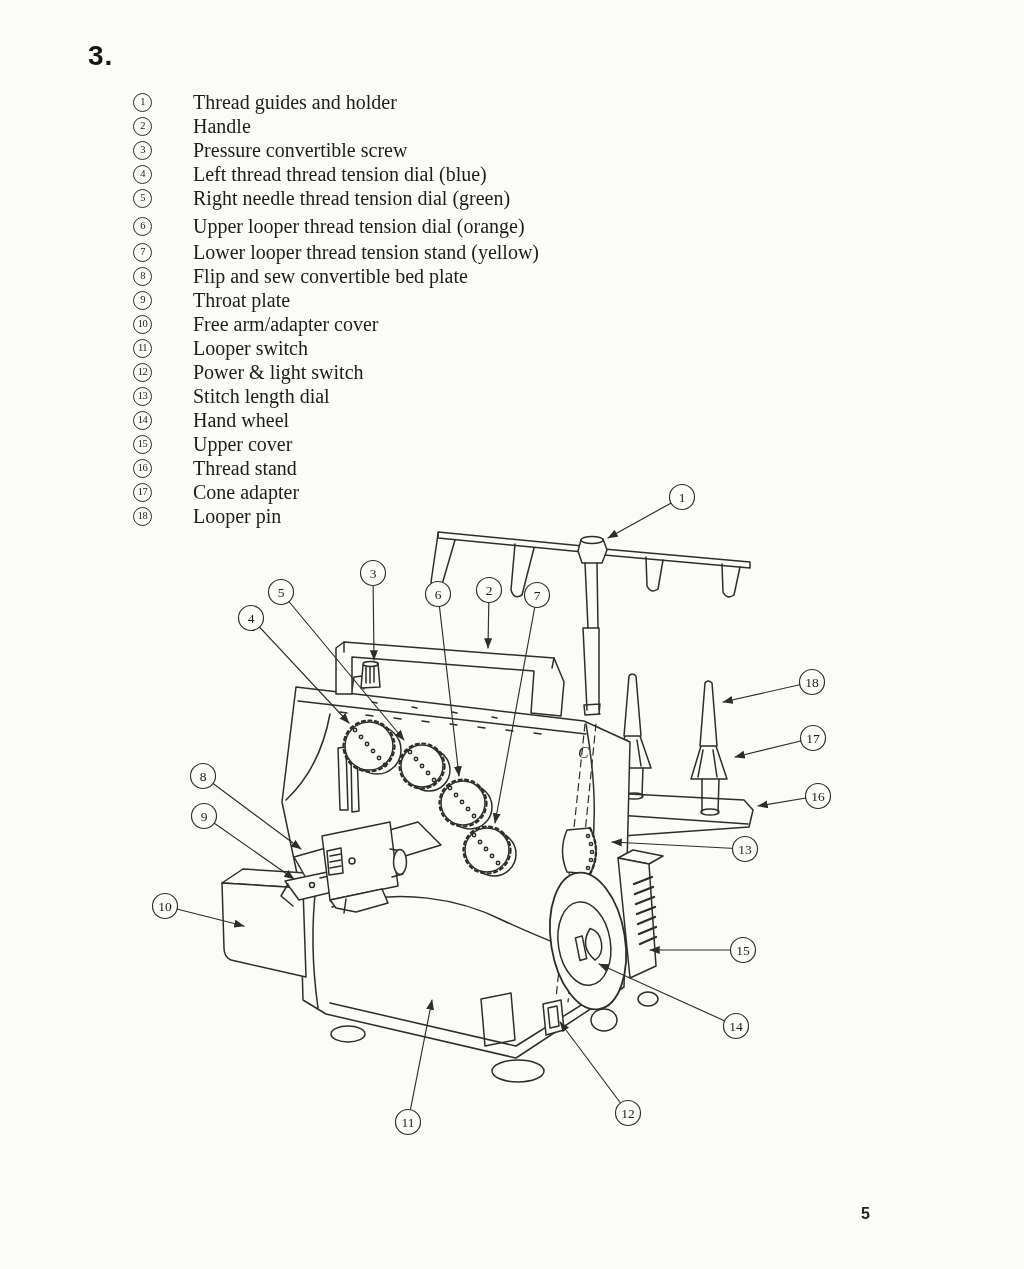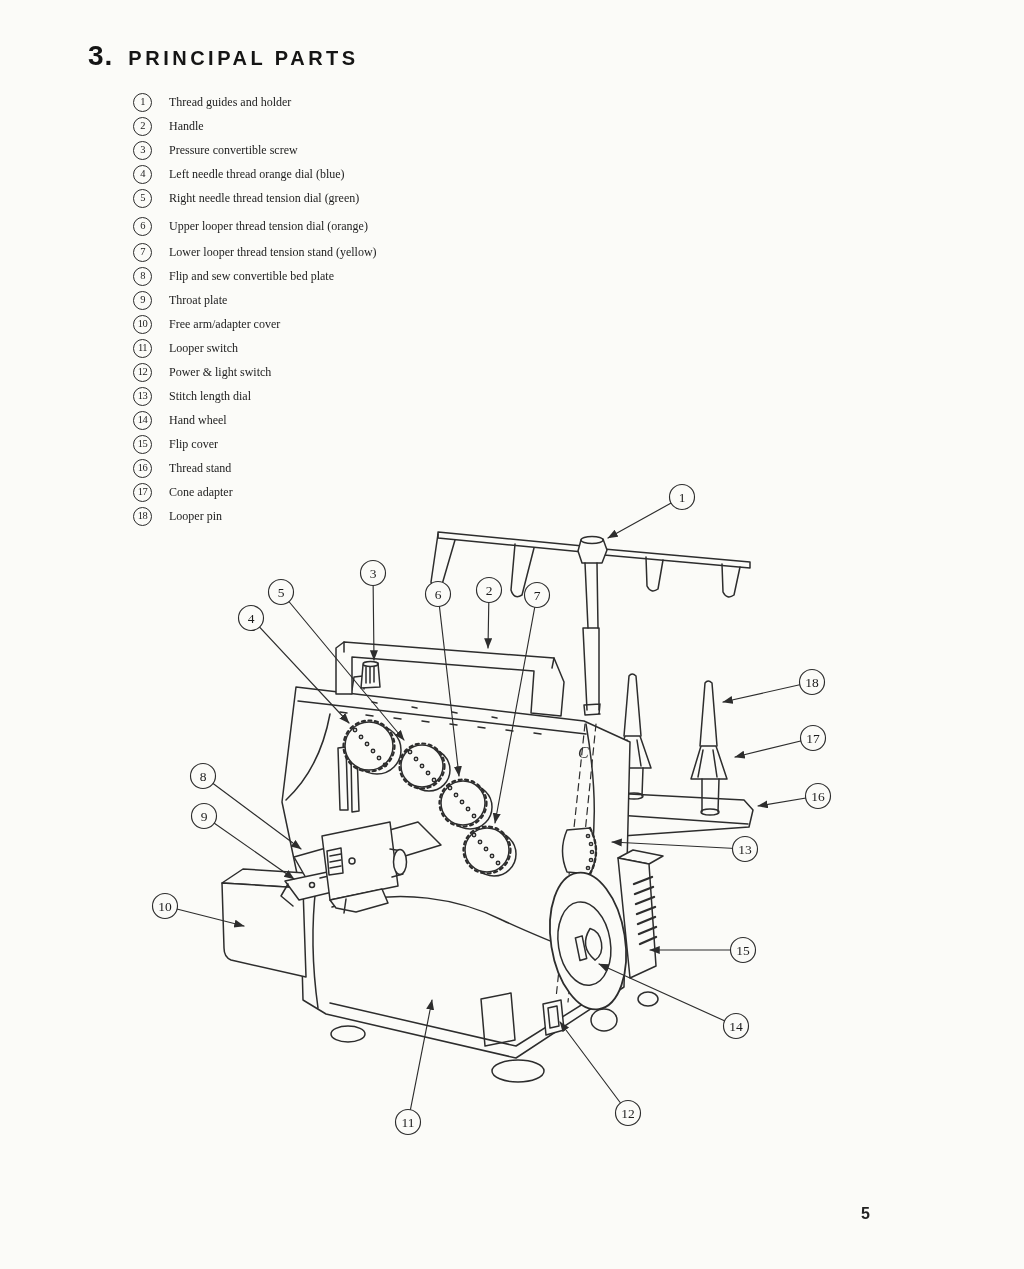--- a/index.html
+++ b/index.html
@@ -34,59 +34,59 @@
   .badge{
     flex:0 0 auto;
     width:17px;height:17px;
     border:1.3px solid #2b2b2b;border-radius:50%;
     display:flex;align-items:center;justify-content:center;
     font-size:10.5px;line-height:1;letter-spacing:-0.5px;
     margin-right:17px;
     color:#1c1c1c;
   }
   .lbl{
-    font-size:12px;
+    font-size:20px;
     white-space:nowrap;
+    margin-left:24px;
   }
   #diagram{
     position:absolute;left:0;top:0;
     width:1024px;height:1269px;
   }
   #page-num{
     position:absolute;left:861px;top:1205px;
     font-family:"Liberation Sans", sans-serif;
     font-size:16px;font-weight:600;color:#222;
   }
 </style>
 </head>
 <body>
 
 <div id="page">
 
   <div id="title">
     <span class="sec">3.</span>
-    <span class="ttl">PRINCIPAL PARTS</span>
   </div>
 
   <div id="parts-list">
     <div class="item">
         <span class="badge">1</span>
         <span class="lbl">Thread guides and holder</span>
       </div>
     <div class="item">
         <span class="badge">2</span>
         <span class="lbl">Handle</span>
       </div>
     <div class="item">
         <span class="badge">3</span>
         <span class="lbl">Pressure convertible screw</span>
       </div>
     <div class="item">
         <span class="badge">4</span>
-        <span class="lbl">Left needle thread orange dial (blue)</span>
+        <span class="lbl">Left thread thread tension dial (blue)</span>
       </div>
     <div class="item">
         <span class="badge">5</span>
         <span class="lbl">Right needle thread tension dial (green)</span>
       </div>
     <div class="item">
         <span class="badge">6</span>
         <span class="lbl">Upper looper thread tension dial (orange)</span>
       </div>
     <div class="item">
@@ -116,21 +116,21 @@
     <div class="item">
         <span class="badge">13</span>
         <span class="lbl">Stitch length dial</span>
       </div>
     <div class="item">
         <span class="badge">14</span>
         <span class="lbl">Hand wheel</span>
       </div>
     <div class="item">
         <span class="badge">15</span>
-        <span class="lbl">Flip cover</span>
+        <span class="lbl">Upper cover</span>
       </div>
     <div class="item">
         <span class="badge">16</span>
         <span class="lbl">Thread stand</span>
       </div>
     <div class="item">
         <span class="badge">17</span>
         <span class="lbl">Cone adapter</span>
       </div>
     <div class="item">

